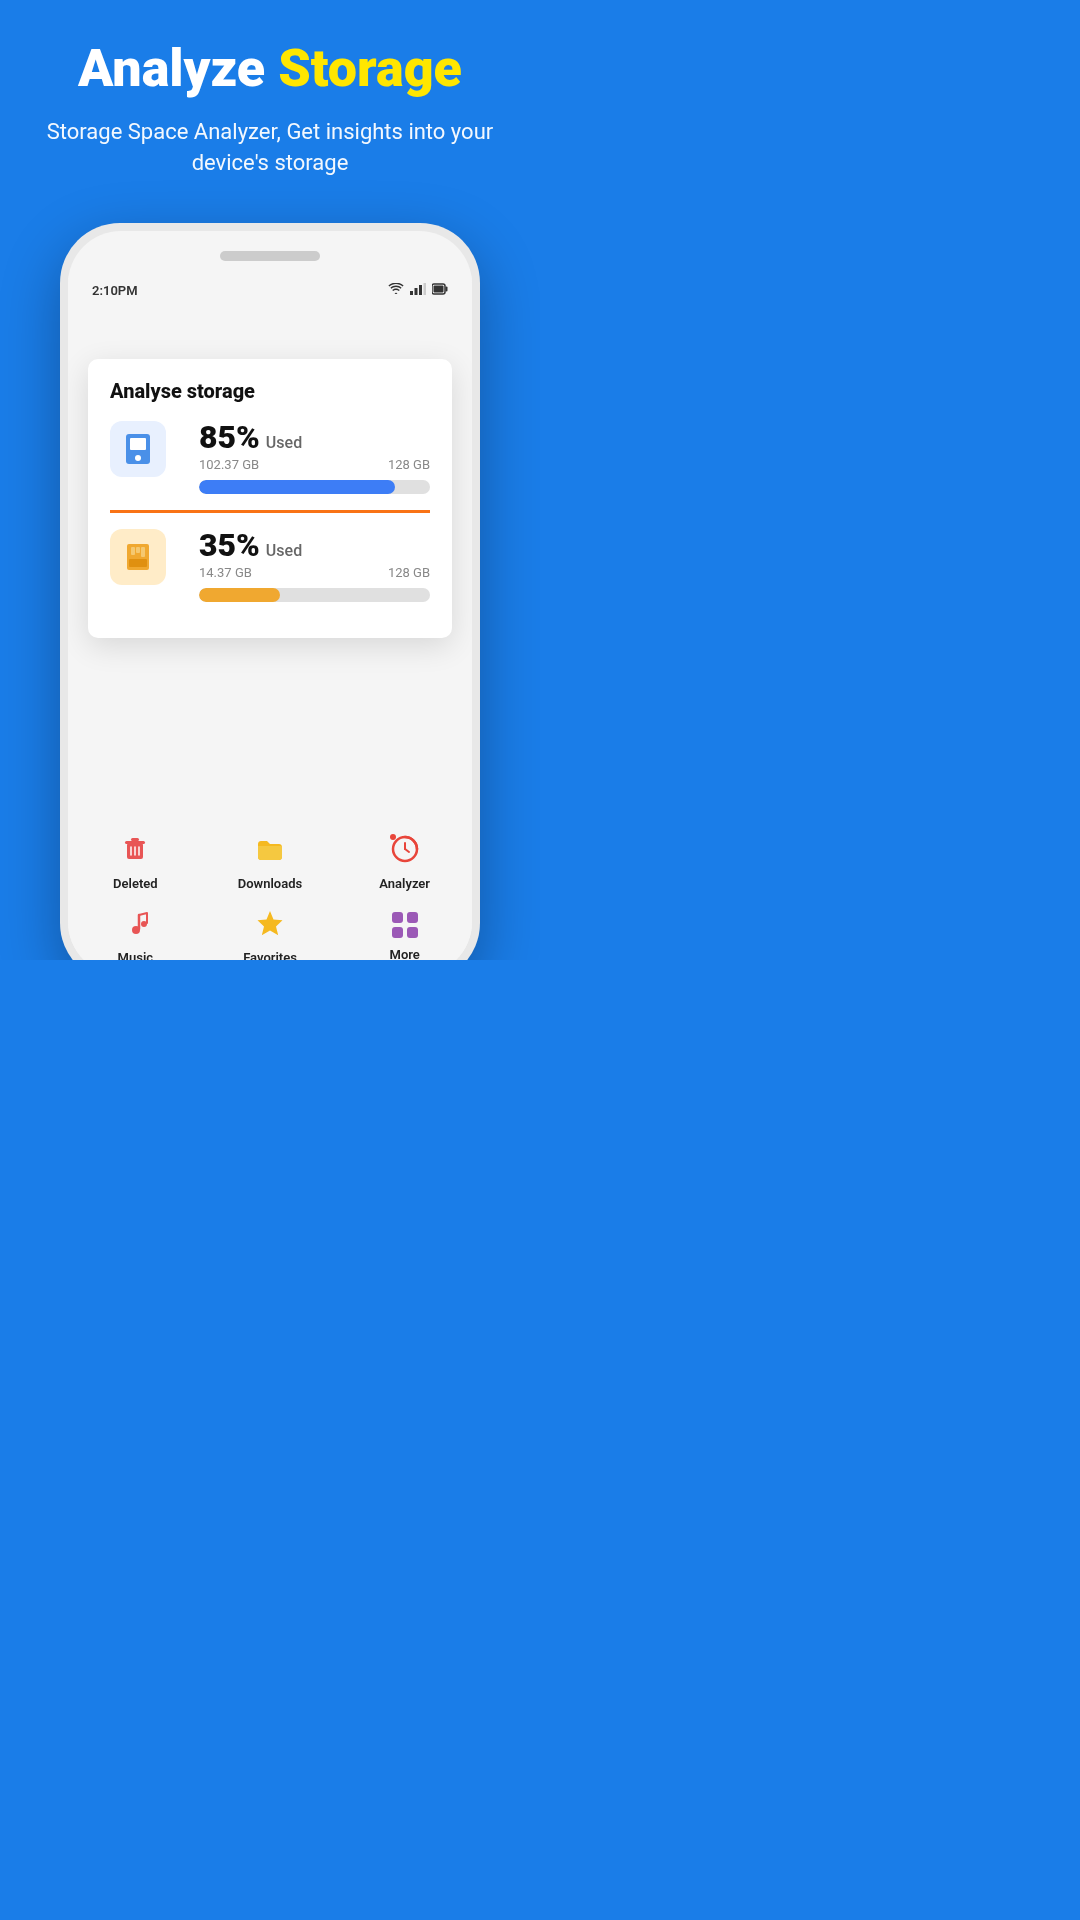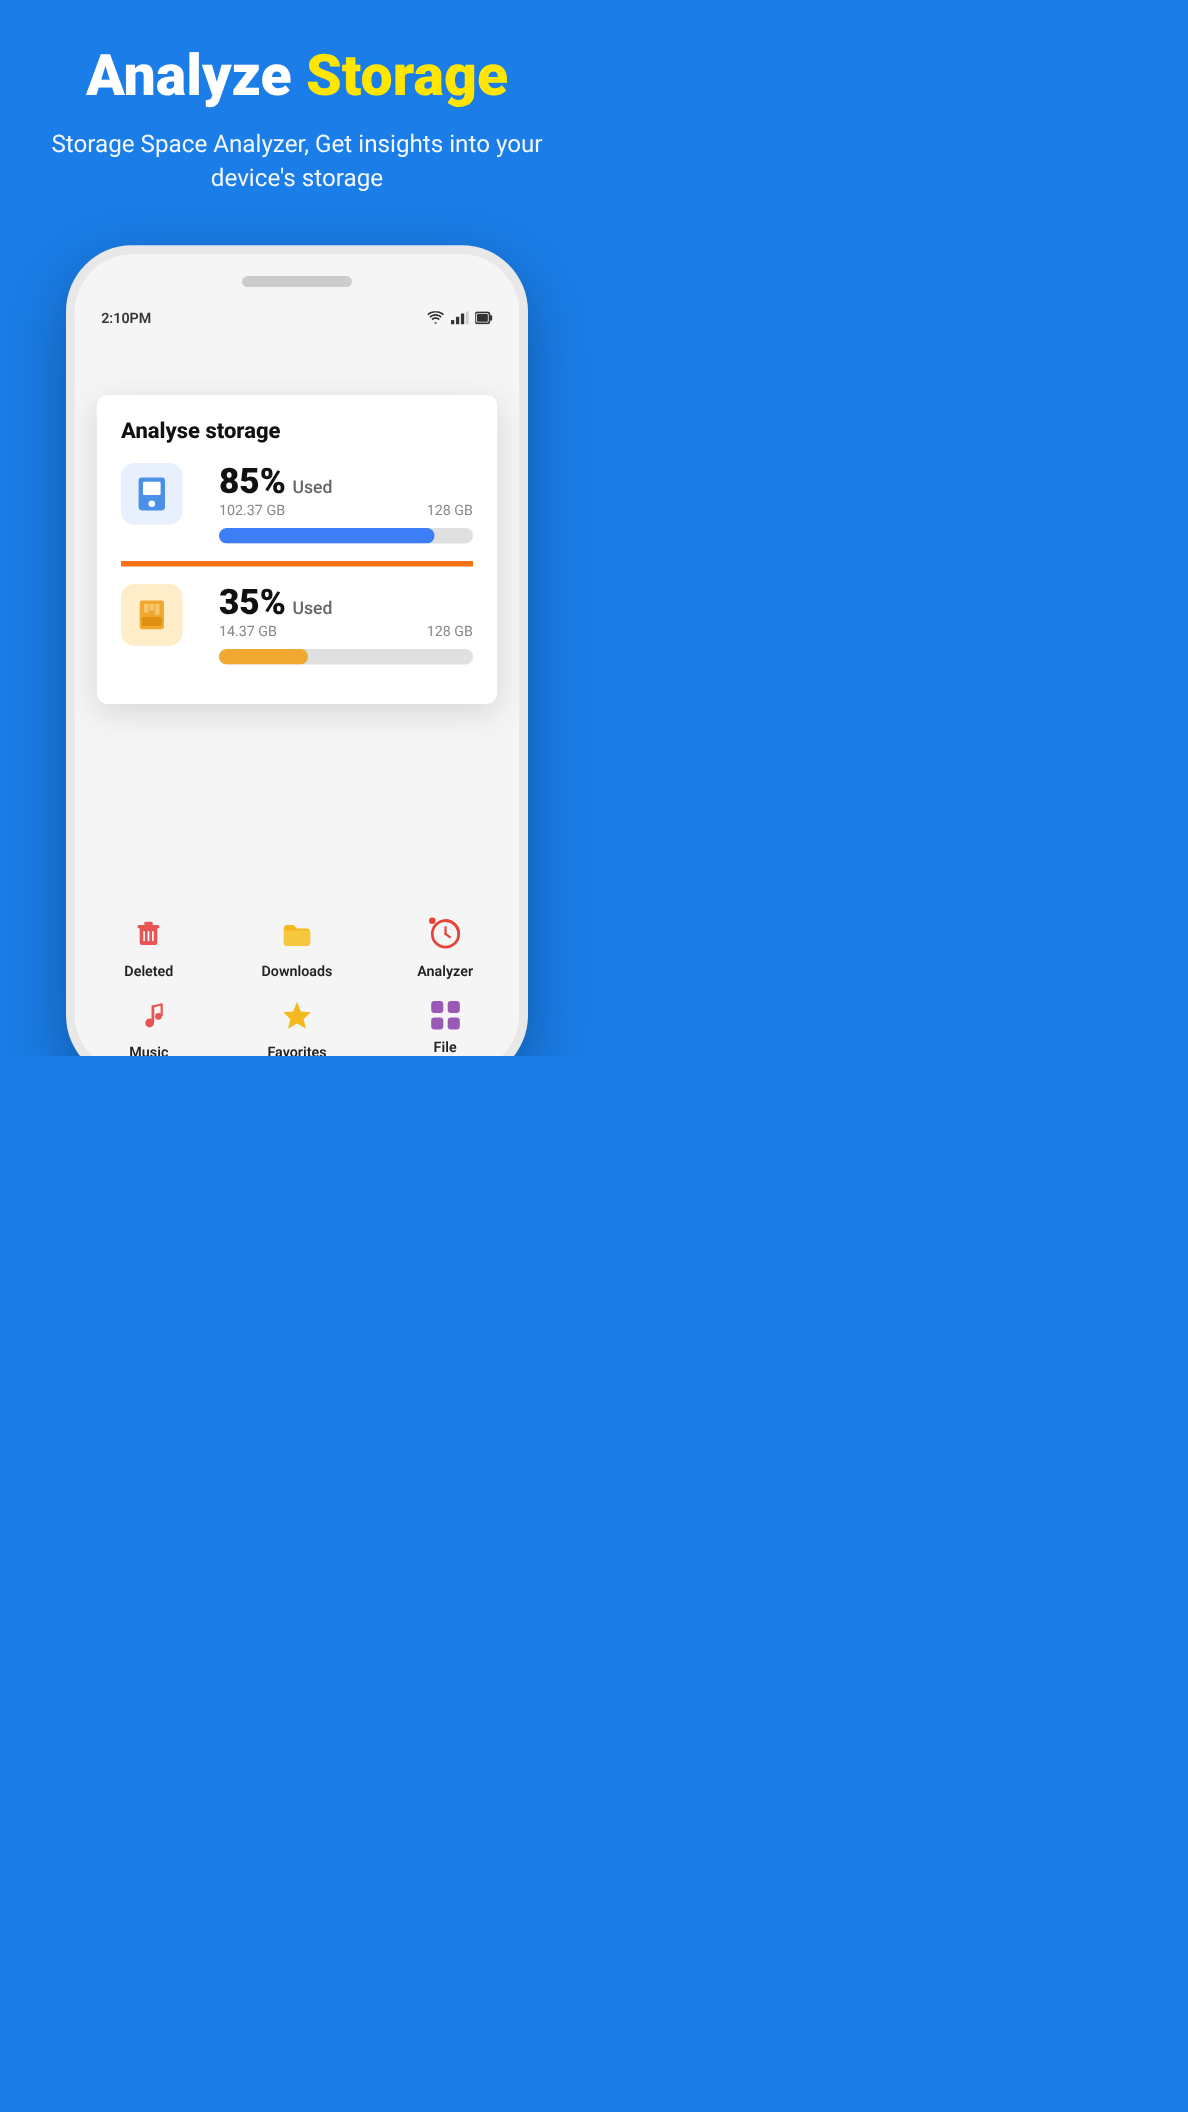--- a/index.html
+++ b/index.html
@@ -170,21 +170,21 @@
 
     .storage-item {
       display: flex;
       align-items: flex-start;
       gap: 33px;
       margin-bottom: 16px;
     }
 
     .storage-item + .storage-item {
       padding-top: 16px;
-      border-top: 5px solid #f97316;
+      border-top: 3px solid #f97316;
     }
 
     .storage-icon {
       width: 56px;
       height: 56px;
       border-radius: 12px;
       display: flex;
       align-items: center;
       justify-content: center;
       flex-shrink: 0;
@@ -281,20 +281,21 @@
       display: grid;
       grid-template-columns: repeat(3, 1fr);
       row-gap: 16px;
     }
 
     .nav-item {
       display: flex;
       flex-direction: column;
       align-items: center;
       gap: 6px;
+      justify-content: center;
     }
 
     .nav-icon {
       font-size: 32px;
       line-height: 1;
     }
 
     .nav-label {
       font-size: 13px;
       font-weight: 600;
@@ -490,20 +491,20 @@
 
         <div class="nav-item">
           <div class="nav-icon icon-more">
             <div class="more-grid" style="margin: 0 auto; width: 32px; height: 32px; display: grid; grid-template-columns: 1fr 1fr; gap: 4px; padding: 3px;">
               <div class="more-grid-cell" style="border-radius: 3px; background: #9b59b6;"></div>
               <div class="more-grid-cell" style="border-radius: 3px; background: #9b59b6;"></div>
               <div class="more-grid-cell" style="border-radius: 3px; background: #9b59b6;"></div>
               <div class="more-grid-cell" style="border-radius: 3px; background: #9b59b6;"></div>
             </div>
           </div>
-          <span class="nav-label">File</span>
+          <span class="nav-label">More</span>
         </div>
 
       </div>
     </div>
 
   </div>
 </div>
 
 </body></html>

